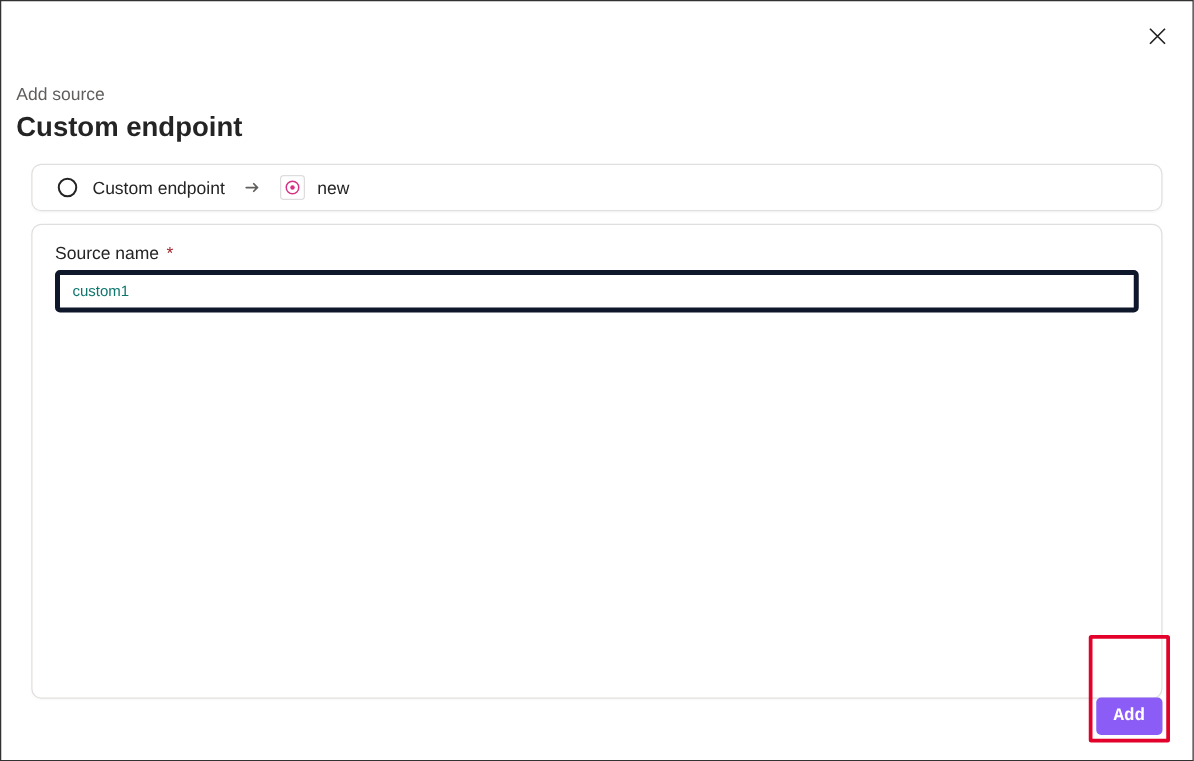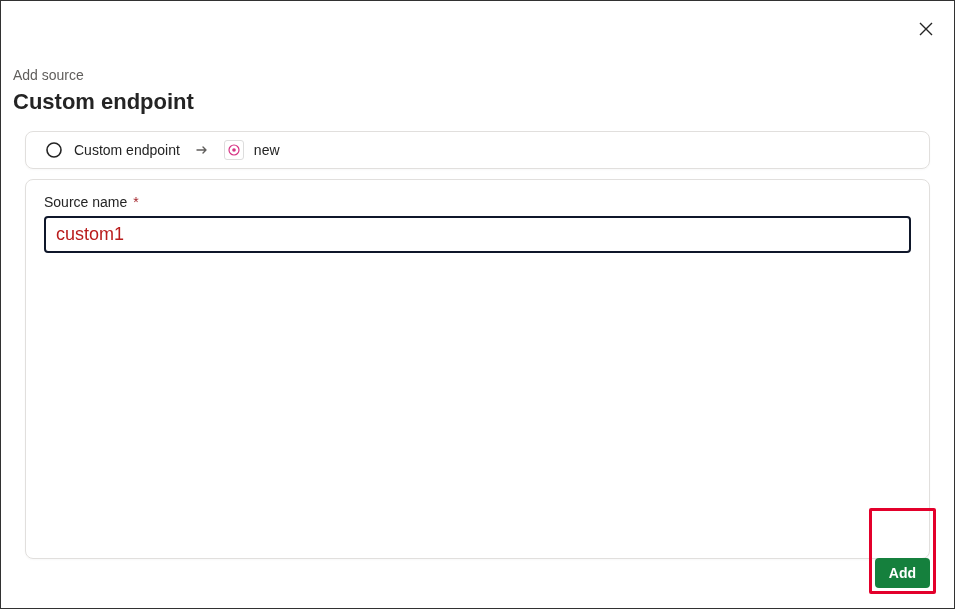--- a/index.html
+++ b/index.html
@@ -75,48 +75,48 @@
       margin-bottom: 6px;
       display: block;
     }
     .field-label .req {
       color: #a4262c;
       margin-left: 2px;
     }
     .text-input {
       width: 100%;
       padding: 6px 10px;
-      border: 2px solid #0f172a;
+      border: 4px solid #0f172a;
       border-radius: 4px;
-      font-size: 18px;
+      font-size: 12px;
       font-family: inherit;
-      color: #b91c1c;
+      color: #0f766e;
       outline: none;
     }
     .footer {
       position: absolute;
       bottom: 14px;
       right: 18px;
     }
     .add-btn-frame {
       border: 3px solid #e3002b;
       border-radius: 2px;
       padding: 3px;
       display: inline-block;
     }
     .add-btn {
-      background: #15803d;
+      background: #8b5cf6;
       color: #fff;
       border: none;
       border-radius: 4px;
       font-size: 14px;
       font-weight: 600;
       padding: 7px 14px;
       cursor: pointer;
-      font-family: Liberation Sans, sans-serif;
+      font-family: Liberation Mono, monospace;
       margin-top: 44px;
     }
     .arrow-icon {
       color: #605e5c;
       display: inline-flex;
       align-items: center;
     }
     .pink-icon-box {
       width: 20px;
       height: 20px;

